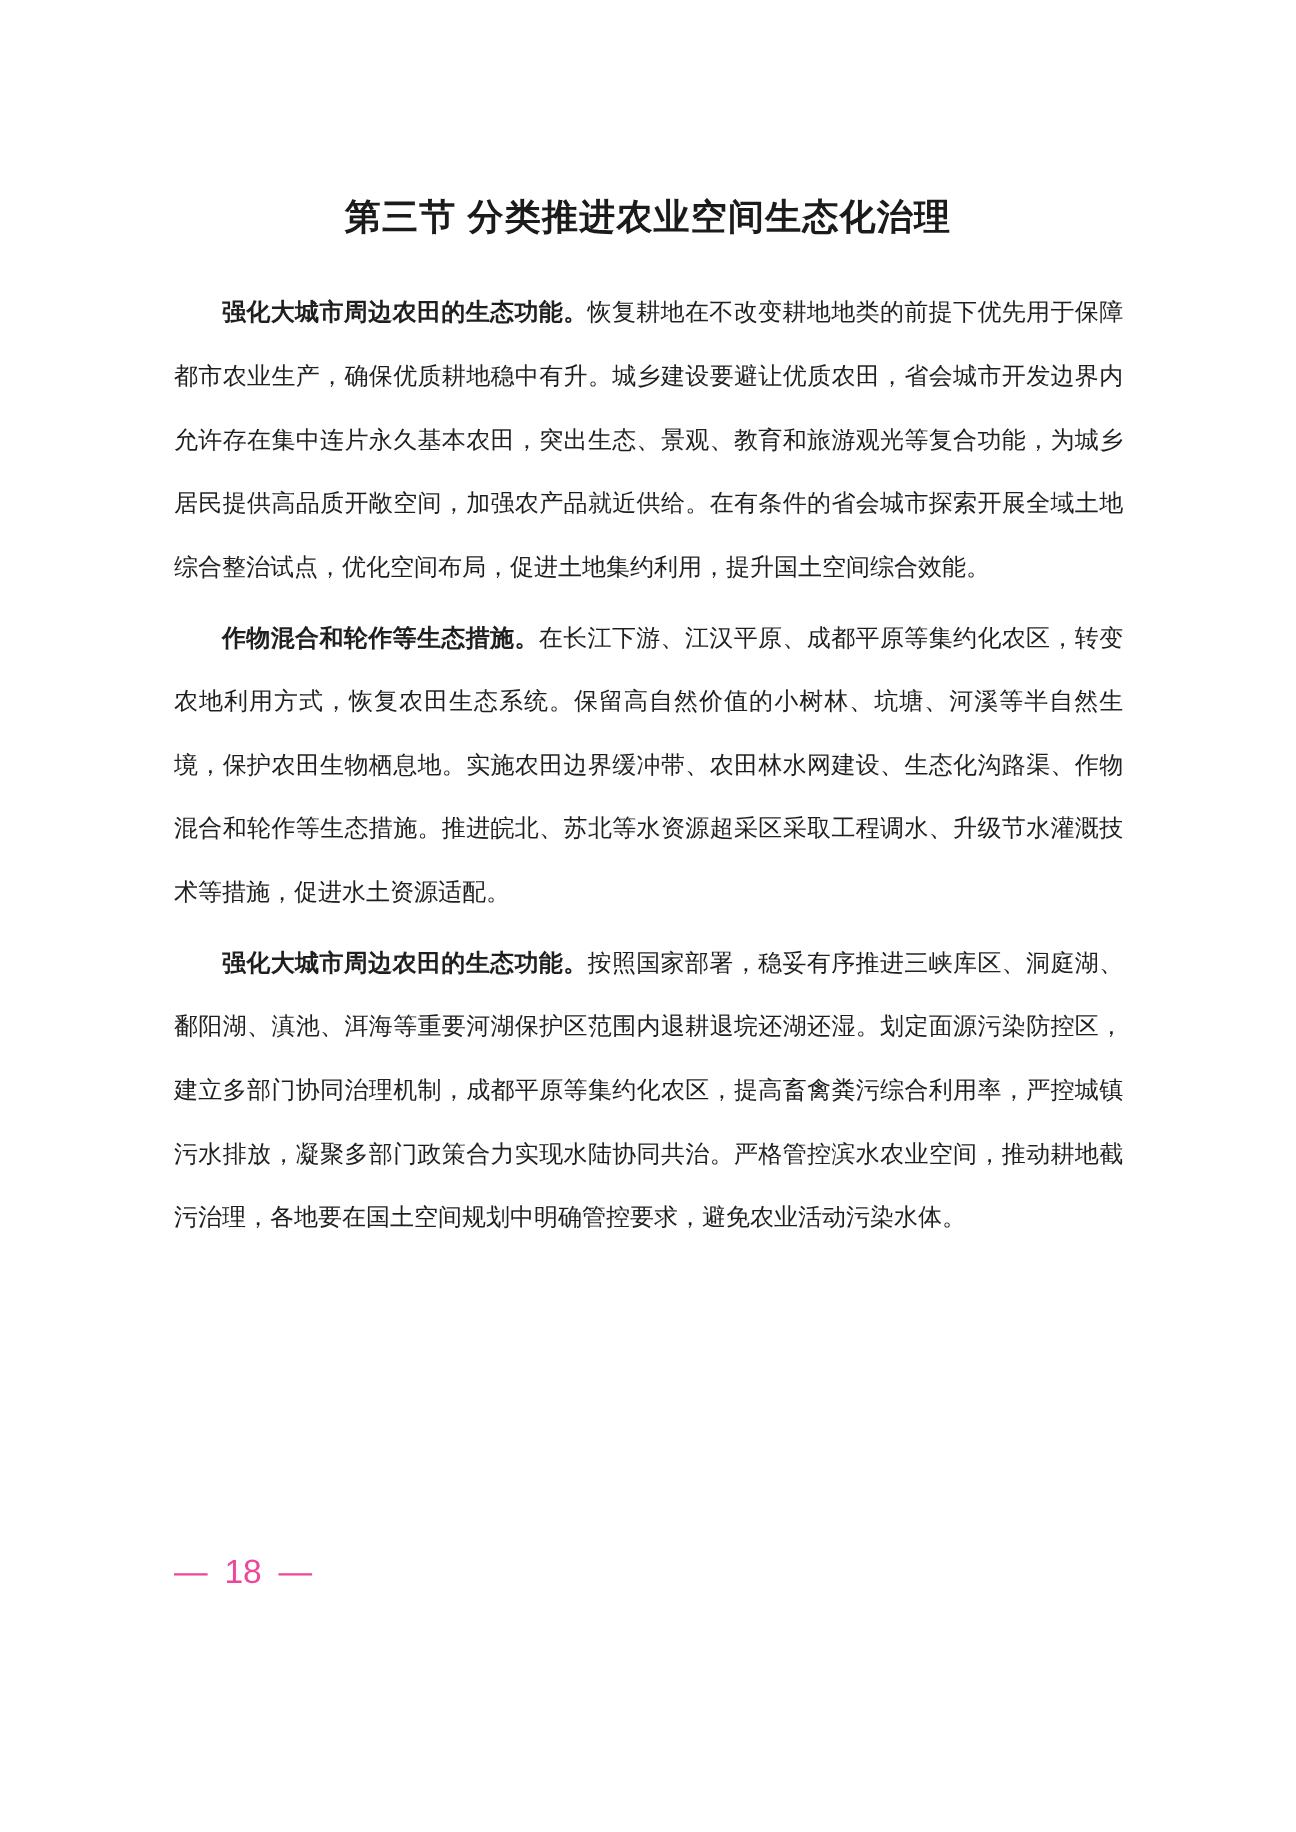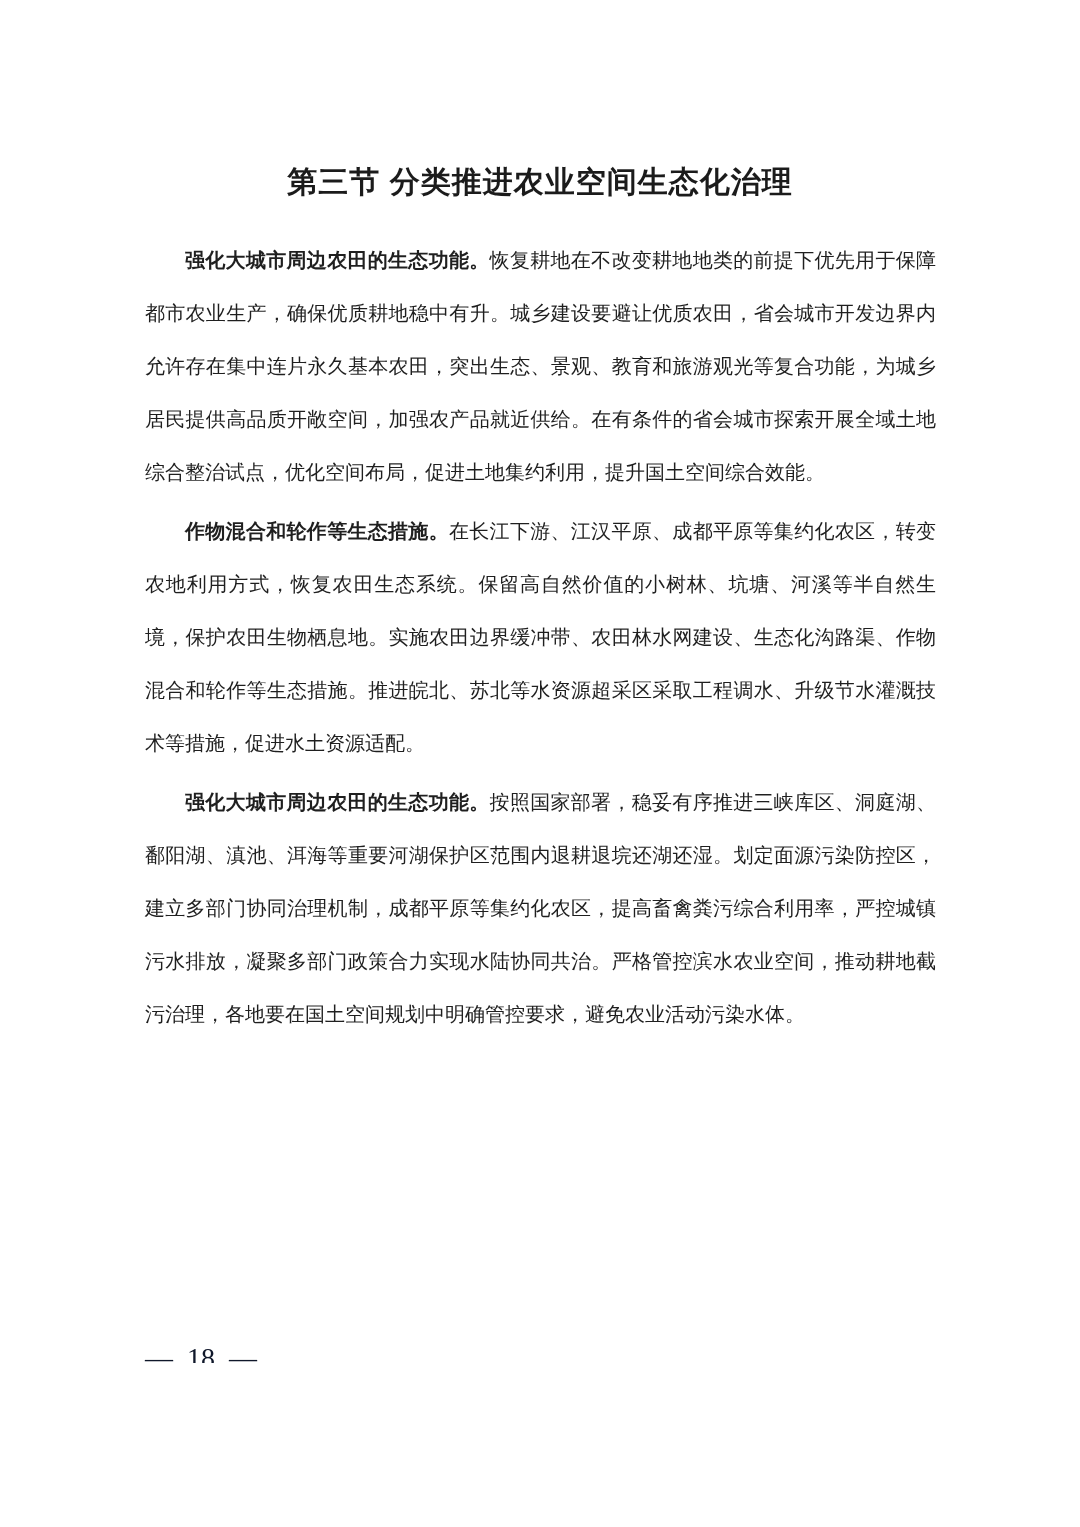--- a/index.html
+++ b/index.html
@@ -41,25 +41,25 @@
   }
   .content p + p {
     margin-top: 6px;
   }
   .lead {
     font-weight: bold;
   }
   .footer {
     position: absolute;
     left: 145px;
-    top: 1338px;
-    font-family: Liberation Serif, serif;
+    top: 1290px;
+    font-family: Liberation Sans, sans-serif;
     font-size: 28px;
     line-height: 40px;
-    color: #0f172a;
+    color: #ec4899;
     white-space: nowrap;
   }
   .footer .page-num {
     margin: 0 14px;
   }
 </style>
 </head>
 <body>
 
 <div class="page">

